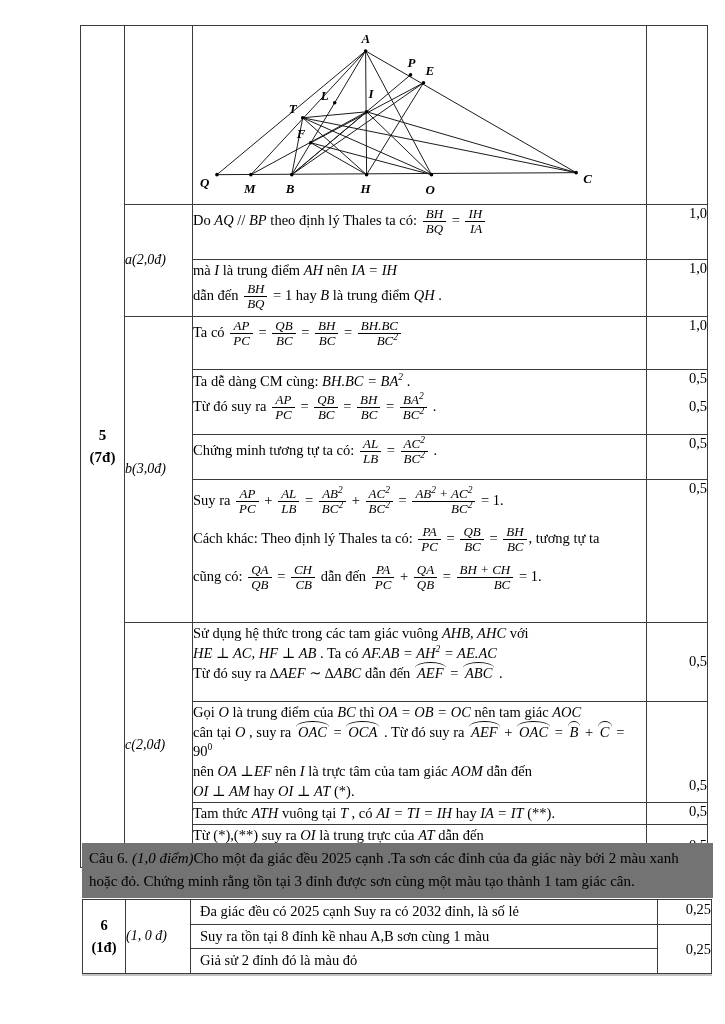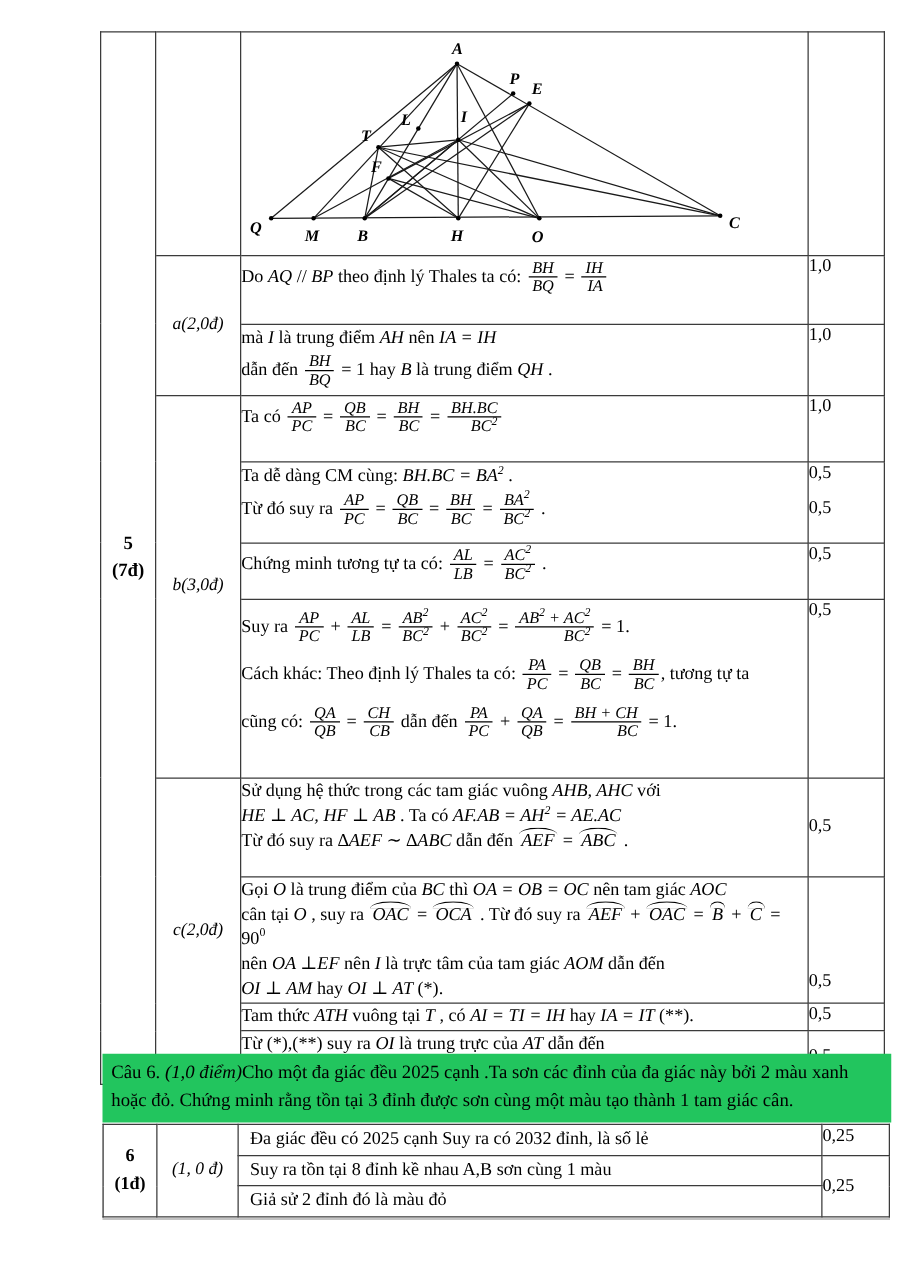--- a/index.html
+++ b/index.html
@@ -8,45 +8,45 @@
     font-family:"Liberation Serif","DejaVu Serif",serif;color:#000;
     overflow:hidden;
   }
   
   .tbl{border-collapse:collapse;table-layout:fixed;}
   .tbl td{border:1px solid #3b3b3b;vertical-align:top;padding:0;overflow:hidden;}
   #mainTable{position:absolute;left:80px;top:25px;width:627px;}
   #bottomTable{position:absolute;left:82px;top:899px;width:629px;box-shadow:0 2px 0 rgba(145,145,145,.55);}
   .qcell{text-align:center;vertical-align:middle !important;font-weight:bold;font-size:15px;}
   .qcell div{margin:5px 0;}
-  .subcell{text-align:center;vertical-align:middle !important;font-style:italic;font-size:14px;}
+  .subcell{text-align:left;vertical-align:middle !important;font-style:italic;font-size:14px;}
   .cell{padding:3px 9px;font-size:14.5px;line-height:1.38;}
   .cell .line{margin:1px 0;}
   .cell.roomy .line{margin:6px 0;}
   .cell.tight{line-height:1.32;}
-  .score{font-size:14.5px;text-align:left;padding-top:3px;}
+  .score{font-size:14.5px;text-align:right;padding-top:3px;}
   .score.mid{vertical-align:middle !important;padding-top:0;}
   .score.low{vertical-align:bottom !important;padding-bottom:8px;}
   .score .s2{display:block;margin-top:11px;}
   .figcell{padding:0;}
   .figcell svg{display:block;width:100%;height:100%;}
   
   .mvar{font-style:italic;}
   .b{font-weight:normal;}
   sup{font-size:9.5px;line-height:0;}
   .frac{display:inline-flex;flex-direction:column;text-align:center;vertical-align:middle;
         font-style:italic;font-size:13px;line-height:1.12;margin:1px 2px;}
   .frac .num{border-bottom:1px solid #000;padding:0 3px;}
   .frac .den{padding:0 3px;text-align:right;}
   .hat{font-style:italic;position:relative;padding:0 2px;margin:0 1px;display:inline-block;}
   .hat::before{content:"";position:absolute;left:0;right:0;top:-2px;height:5px;
         border-top:1.4px solid #000;border-top-left-radius:50% 100%;border-top-right-radius:50% 100%;}
   
   .banner{position:absolute;left:82px;top:843px;width:631px;height:55px;box-sizing:border-box;
-        background:#22c55e;padding:4px 7px 0 7px;font-size:15px;line-height:1.5;}
+        background:#737373;padding:4px 7px 0 7px;font-size:15px;line-height:1.5;}
   #bottomTable .cell{font-size:14.5px;padding:1px 9px;line-height:1.35;}
   #bottomTable .score{padding-top:1px;}
 </style>
 </head>
 <body>
 
 <table id="mainTable" class="tbl">
   <colgroup>
       <col style="width:44px">
       <col style="width:68px">

